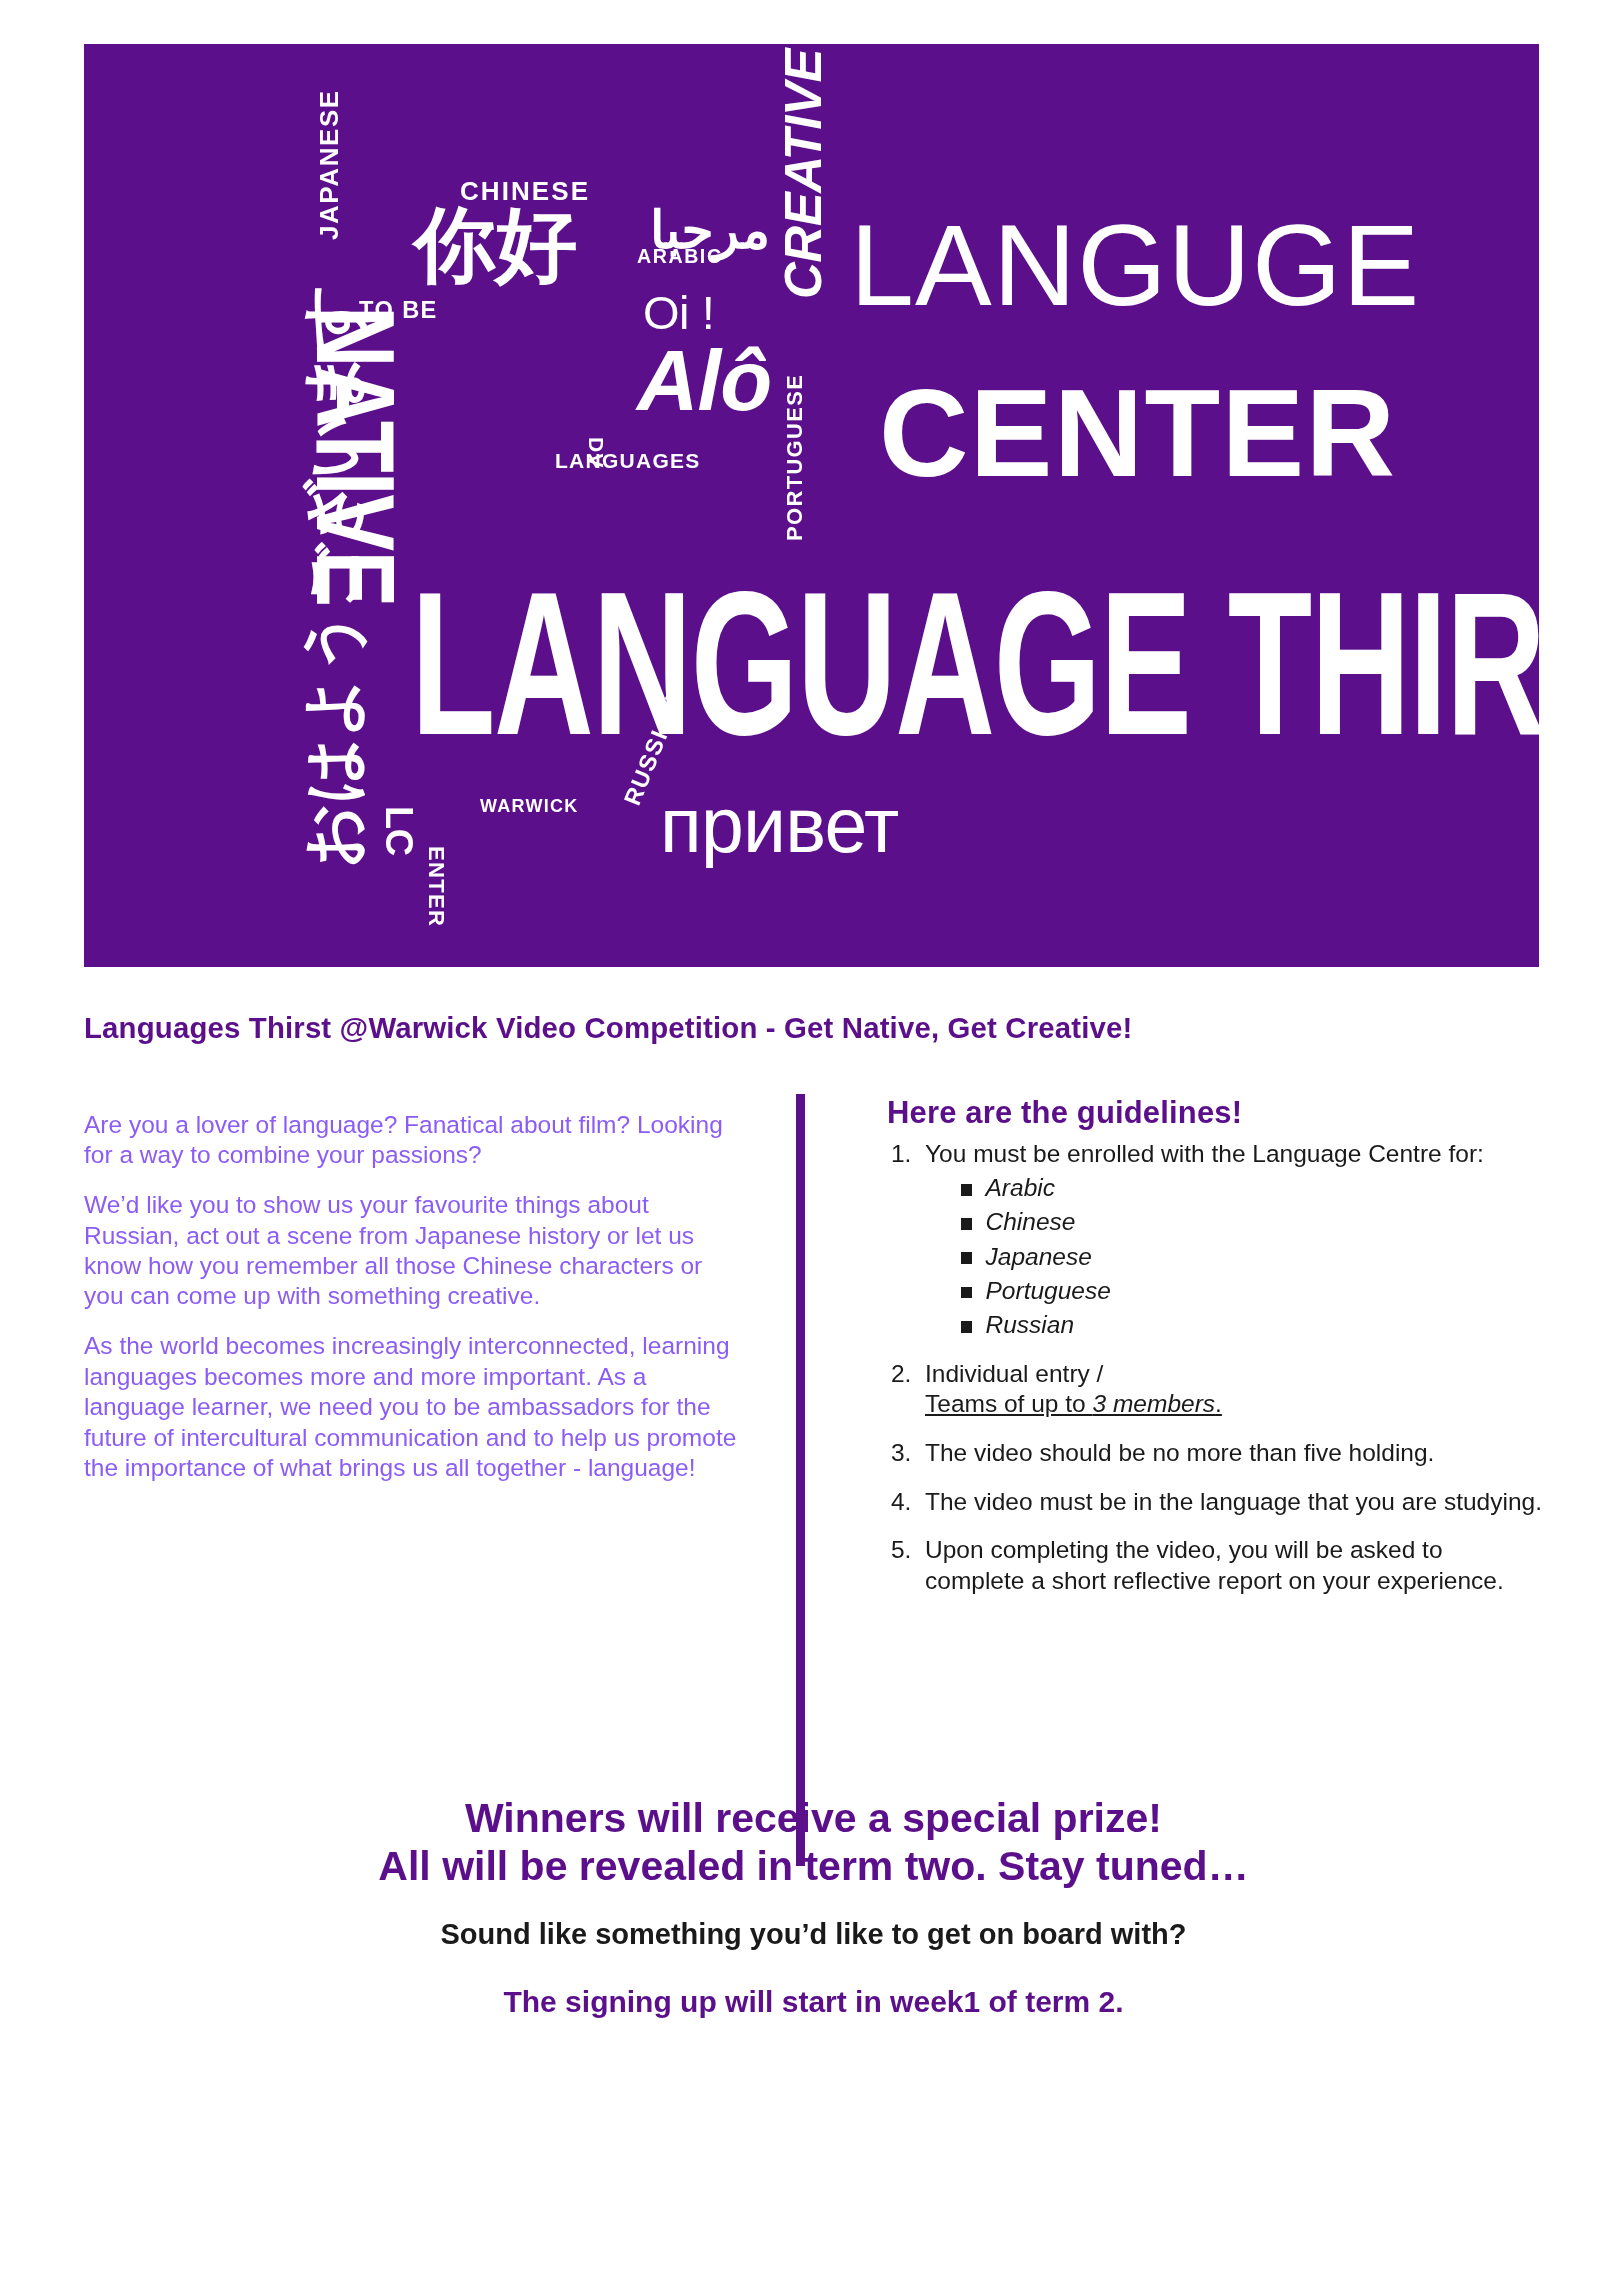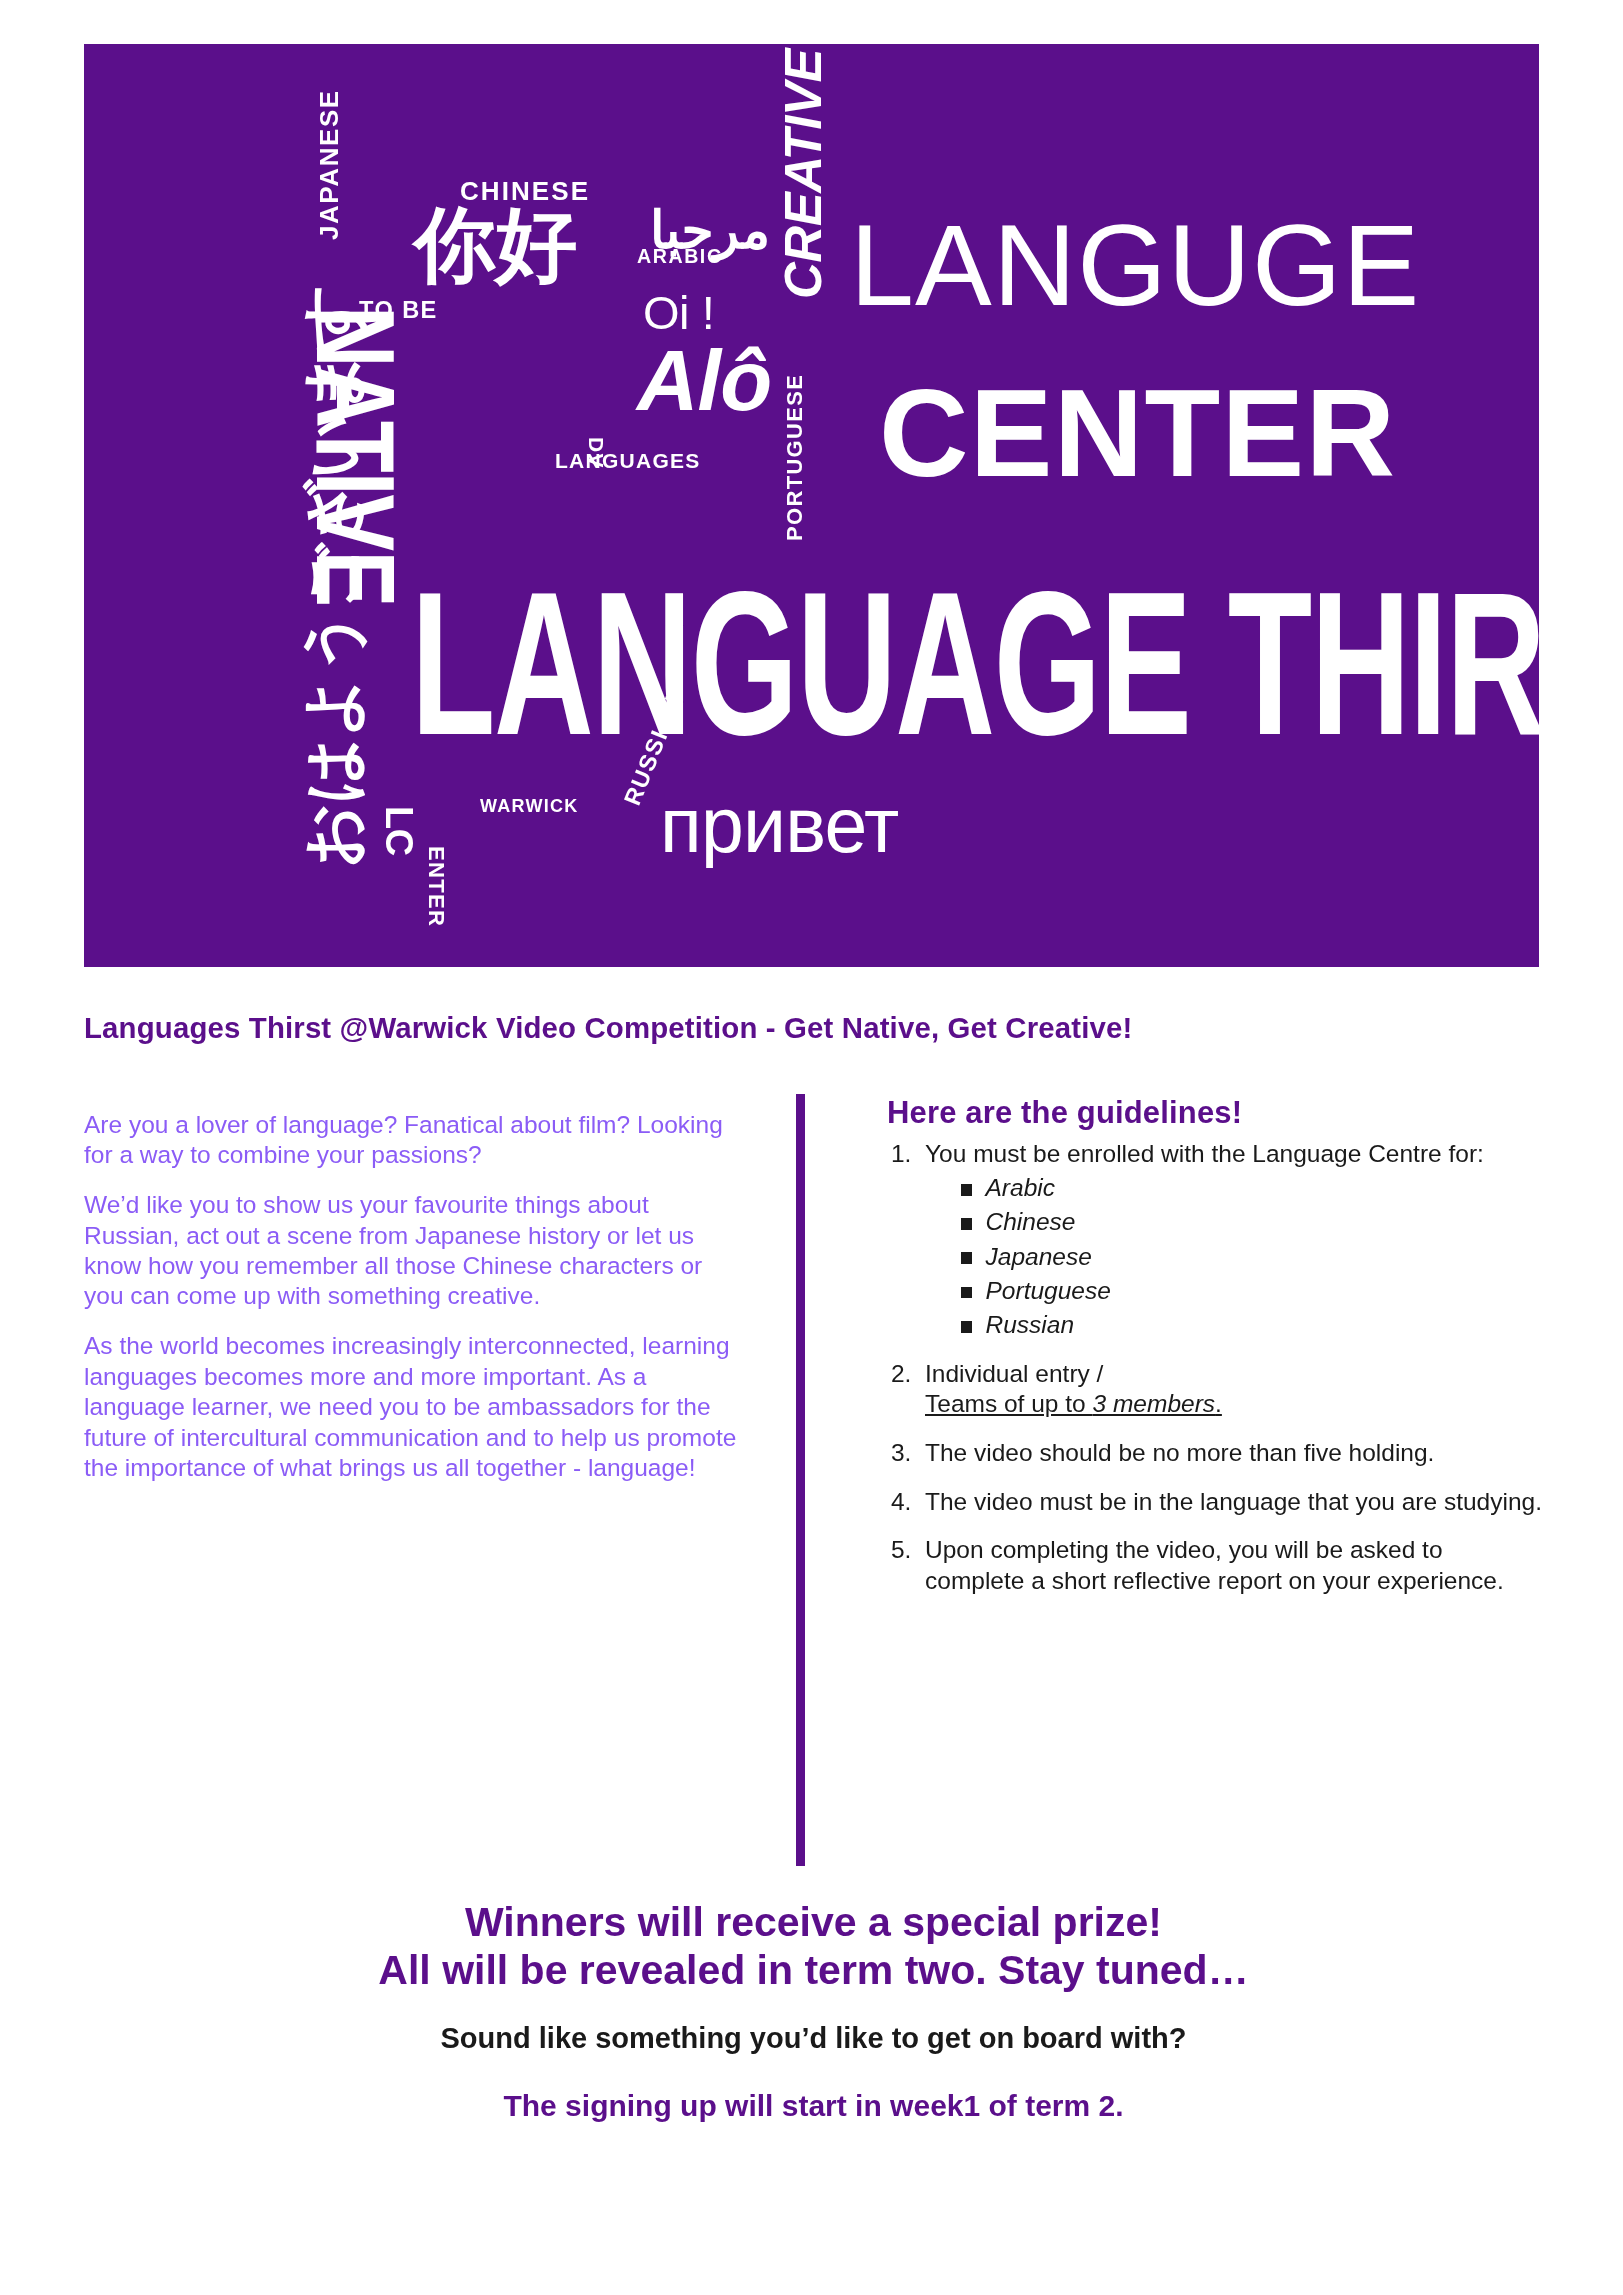--- a/index.html
+++ b/index.html
@@ -296,21 +296,21 @@
     height: 11.8px;
     background: #1a1a1a;
   }
   .it { font-style: italic; }
   .sub-line { display: block; text-decoration: underline; }
 
   
   .footer {
     position: absolute;
     left: 84px;
-    top: 1898px;
+    top: 1794px;
     width: 1459px;
     text-align: center;
   }
   .prize-1, .prize-2 {
     font-size: 41px;
     font-weight: bold;
     color: #5B0F8B;
     line-height: 1.18;
   }
   .sound-like {

